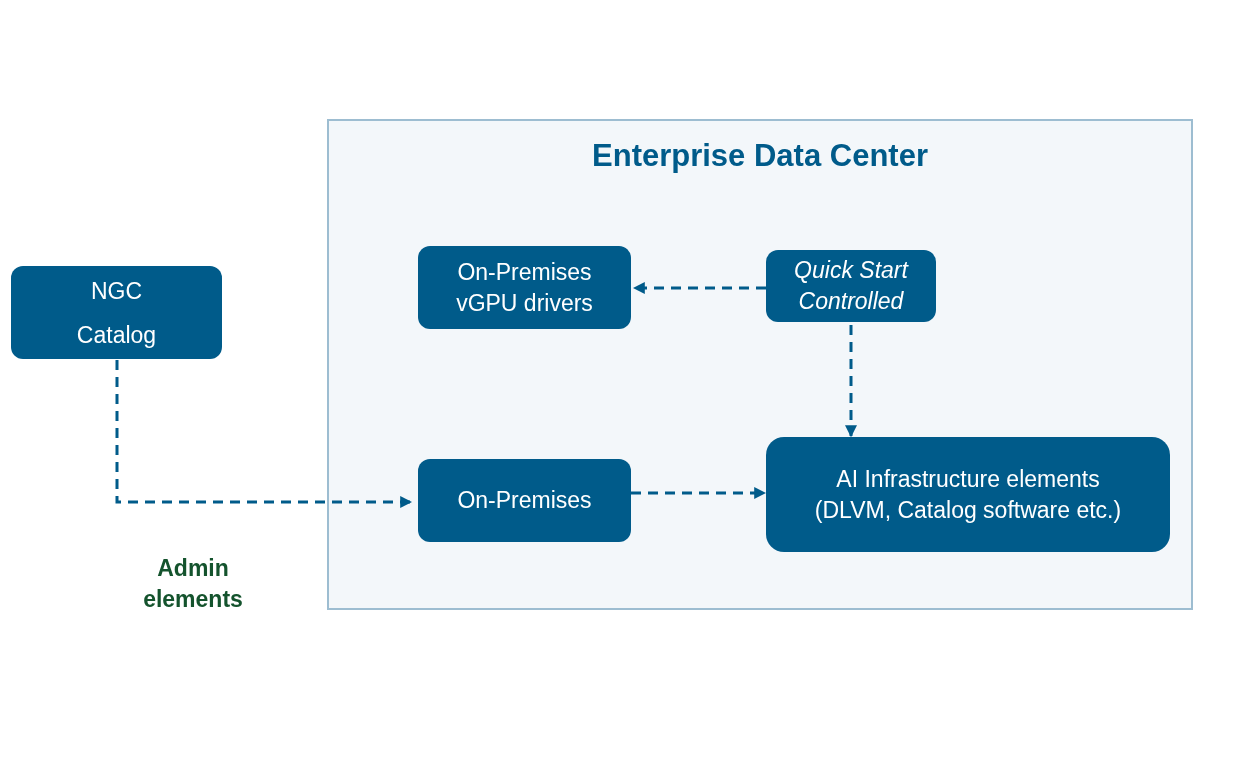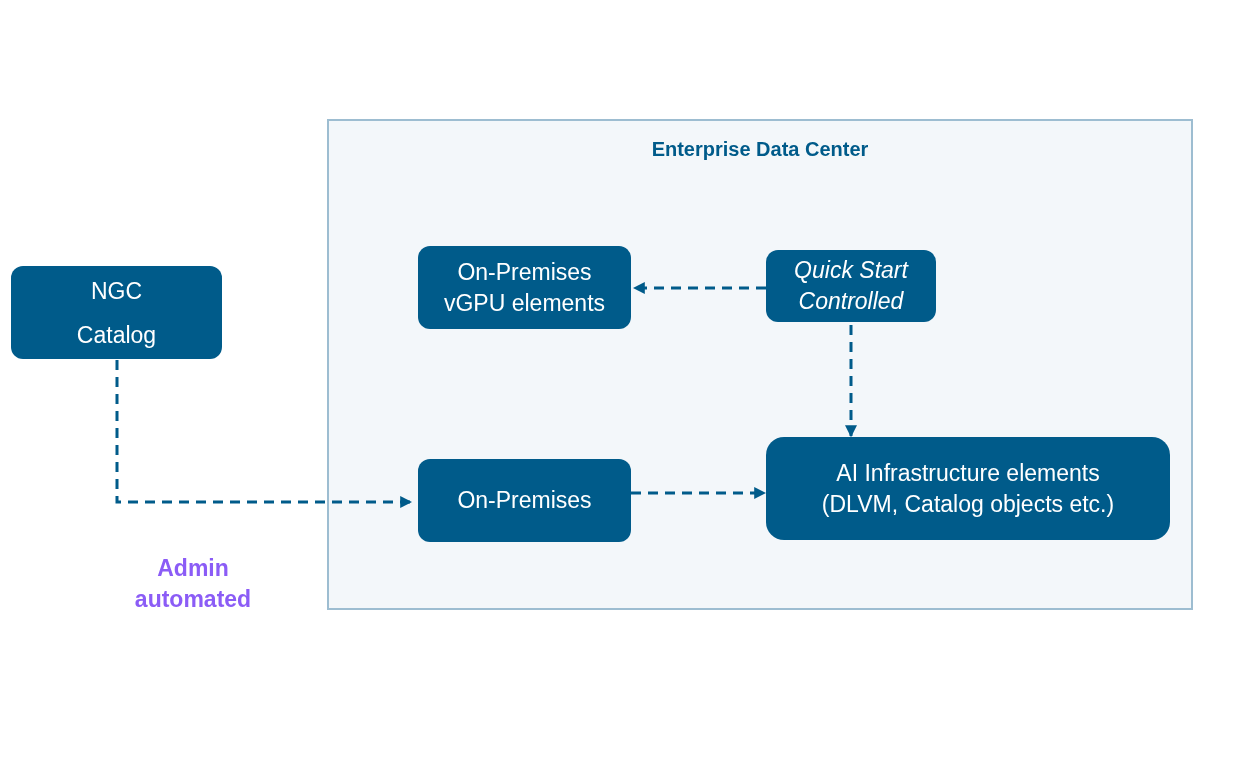--- a/index.html
+++ b/index.html
@@ -7,33 +7,33 @@
     width: 1245px; height: 760px; position: relative; overflow: hidden;
     background: #ffffff;
     font-family: "Liberation Sans", sans-serif;
   }
   .container {
     position: absolute; left: 327px; top: 119px; width: 866px; height: 491px;
     background: #f3f7fa; border: 2px solid #9dbdd1; box-sizing: border-box;
   }
   .container-title {
     position: absolute; left: 327px; top: 138px; width: 866px;
-    text-align: center; color: #005b8a; font-weight: bold; font-size: 20px;
+    text-align: center; color: #005b8a; font-weight: bold; font-size: 31px;
   }
   .node {
     position: absolute; background: #005b8a; color: #ffffff;
     border-radius: 12px; display: flex; flex-direction: column;
     align-items: center; justify-content: center; text-align: center;
     font-size: 23px; line-height: 31px;
   }
   .node.ngc { line-height: 44px; }
   .node.big { border-radius: 18px; }
   .note {
     position: absolute; left: 90px; top: 553px; width: 206px;
-    text-align: center; color: #8b5cf6; font-weight: bold; font-size: 23px; line-height: 31px;
+    text-align: center; color: #14532d; font-weight: bold; font-size: 23px; line-height: 31px;
   }
   svg.edges { position: absolute; left: 0; top: 0; }
 </style>
 </head>
 <body>
 
 <div class="container"></div>
 <div class="container-title">Enterprise Data Center</div>
 
 <svg class="edges" width="1245" height="760">
@@ -48,33 +48,33 @@
   <line x1="631" y1="493" x2="765" y2="493" stroke="#005b8a" stroke-width="3" stroke-dasharray="10,7" marker-end="url(#arrow)"></line>
 </svg>
 
 <div class="node ngc" style="left:11px;top:266px;width:211px;height:93px;">
   <span>NGC</span>
   <span>Catalog</span>
 </div>
 
 <div class="node" style="left:418px;top:246px;width:213px;height:83px;">
   <span>On-Premises</span>
-  <span>vGPU elements</span>
+  <span>vGPU drivers</span>
 </div>
 
 <div class="node" style="left:766px;top:250px;width:170px;height:72px;font-style:italic;">
   <span>Quick Start</span>
   <span>Controlled</span>
 </div>
 
 <div class="node" style="left:418px;top:459px;width:213px;height:83px;">
   <span>On-Premises</span>
 </div>
 
-<div class="node big" style="left:766px;top:437px;width:404px;height:103px;">
+<div class="node big" style="left:766px;top:437px;width:404px;height:115px;">
   <span>AI Infrastructure elements</span>
-  <span>(DLVM, Catalog objects etc.)</span>
+  <span>(DLVM, Catalog software etc.)</span>
 </div>
 
 <div class="note">
   <div>Admin</div>
-  <div>automated</div>
+  <div>elements</div>
 </div>
 
 </body></html>

